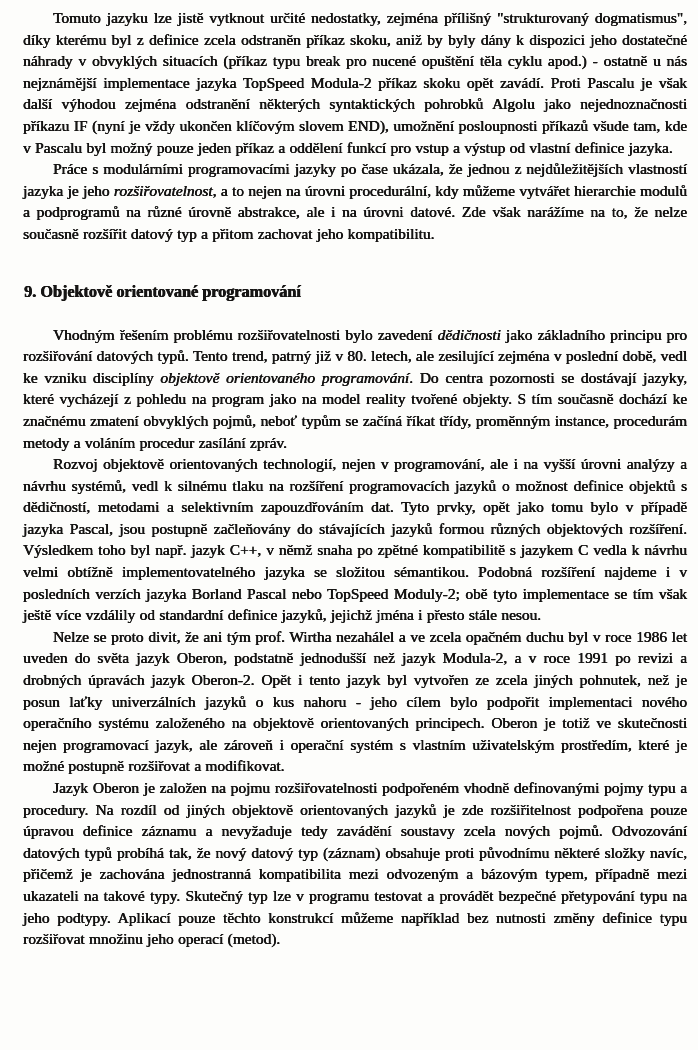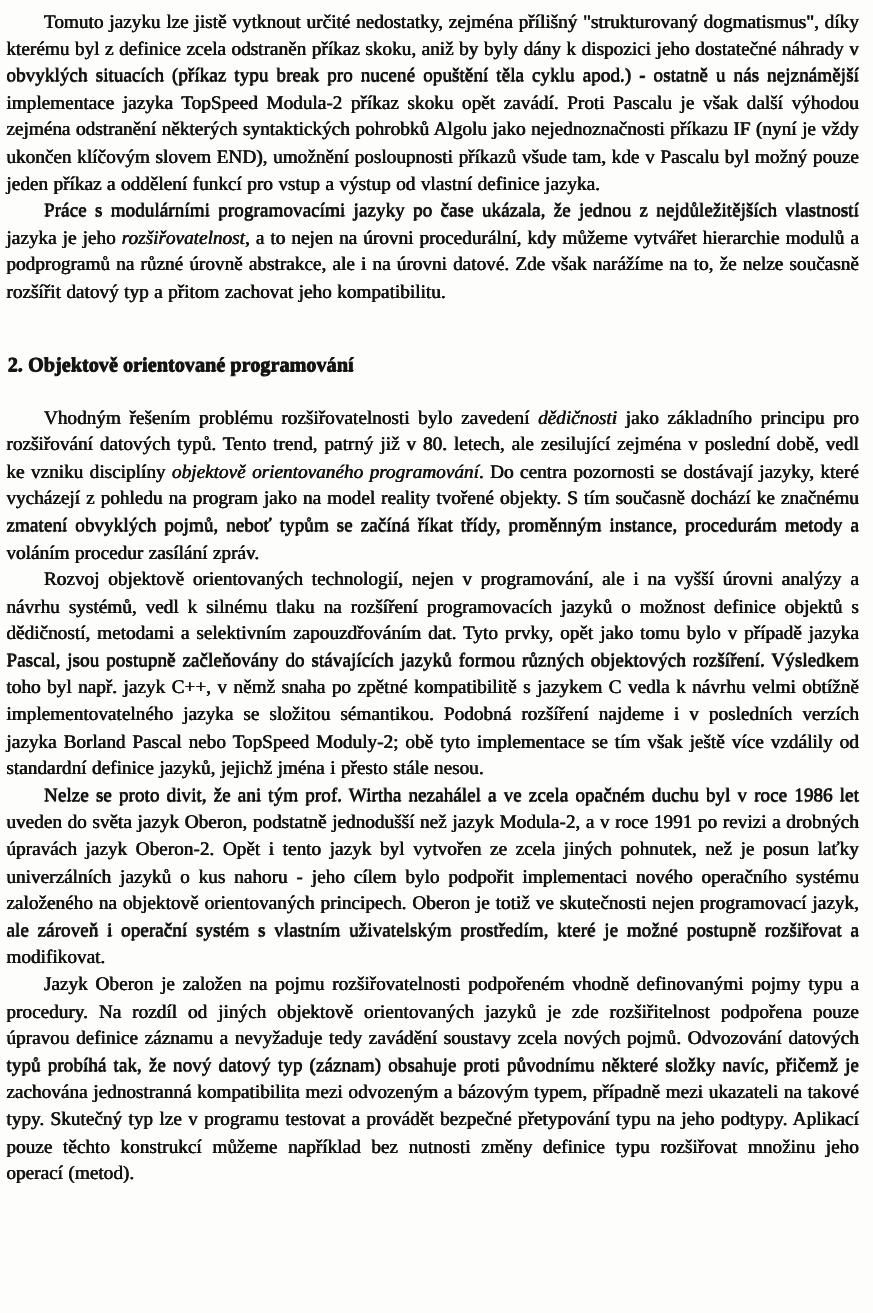--- a/index.html
+++ b/index.html
@@ -7,21 +7,21 @@
     padding: 0;
     width: 698px;
     height: 1050px;
     overflow: hidden;
     background: #fdfdfb;
   }
   .page {
     box-sizing: border-box;
     width: 698px;
     height: 1050px;
-    padding: 7px 11px 0 5px;
+    padding: 7px 11px 0 23px;
     background: #fdfdfb;
     font-family: "Liberation Serif", "DejaVu Serif", serif;
     color: #161514;
     
     text-shadow: 0.45px 0 0 currentColor, 0 0.2px 0 currentColor;
   }
   .page p {
     margin: 0;
     font-size: 15.4px;
     line-height: 21.6px;
@@ -38,18 +38,18 @@
   }
   .page em {
   }
 </style>
 </head>
 <body>
 
 <main class="page" style="background: rgb(253, 253, 251); color: rgb(22, 21, 20);">
     <p><span>Tomuto jazyku lze jistě vytknout určité nedostatky, zejména přílišný "strukturovaný dogmatismus", díky kterému byl z definice zcela odstraněn příkaz skoku, aniž by byly dány k dispozici jeho dostatečné náhrady v obvyklých situacích (příkaz typu break pro nucené opuštění těla cyklu apod.) - ostatně u nás nejznámější implementace jazyka TopSpeed Modula-2 příkaz skoku opět zavádí. Proti Pascalu je však další výhodou zejména odstranění některých syntaktických pohrobků Algolu jako nejednoznačnosti příkazu IF (nyní je vždy ukončen klíčovým slovem END), umožnění posloupnosti příkazů všude tam, kde v Pascalu byl možný pouze jeden příkaz a oddělení funkcí pro vstup a výstup od vlastní definice jazyka.</span></p>
     <p><span>Práce s modulárními programovacími jazyky po čase ukázala, že jednou z nejdůležitějších vlastností jazyka je jeho </span><em>rozšiřovatelnost</em><span>, a to nejen na úrovni procedurální,  kdy můžeme vytvářet hierarchie modulů a podprogramů na různé úrovně abstrakce, ale i na úrovni datové. Zde však narážíme na to, že nelze současně rozšířit datový typ a přitom zachovat jeho kompatibilitu.</span></p>
-    <h2><span>2. Objektově orientované programování</span></h2>
+    <h2><span>9. Objektově orientované programování</span></h2>
     <p><span>Vhodným řešením problému rozšiřovatelnosti bylo zavedení </span><em>dědičnosti</em><span> jako základního principu pro rozšiřování datových typů. Tento trend, patrný již v 80. letech, ale zesilující zejména v poslední době, vedl ke vzniku  disciplíny </span><em>objektově orientovaného programování</em><span>. Do centra pozornosti se dostávají jazyky, které vycházejí z pohledu na program jako na model reality tvořené objekty. S tím současně dochází ke značnému zmatení obvyklých pojmů, neboť typům se začíná říkat třídy, proměnným instance, procedurám metody a voláním procedur zasílání zpráv.</span></p>
     <p><span>Rozvoj objektově orientovaných technologií, nejen v programování, ale i na vyšší úrovni analýzy a návrhu systémů, vedl k silnému tlaku na rozšíření programovacích  jazyků o možnost definice objektů s dědičností, metodami a selektivním zapouzdřováním dat. Tyto prvky, opět jako tomu bylo v případě jazyka Pascal, jsou postupně začleňovány do stávajících jazyků formou různých objektových rozšíření. Výsledkem toho byl např. jazyk C++, v němž snaha po zpětné kompatibilitě s jazykem C vedla k návrhu velmi obtížně implementovatelného jazyka se složitou sémantikou. Podobná rozšíření najdeme i v posledních verzích jazyka Borland Pascal nebo TopSpeed Moduly-2; obě tyto implementace se tím však ještě více vzdálily od standardní definice jazyků,  jejichž jména i přesto stále nesou.</span></p>
     <p><span>Nelze se proto divit, že ani tým prof. Wirtha nezahálel a ve zcela opačném duchu byl v roce 1986 let uveden do světa jazyk Oberon, podstatně jednodušší než jazyk Modula-2, a v roce 1991 po revizi a drobných úpravách jazyk Oberon-2. Opět i tento jazyk byl vytvořen ze zcela jiných pohnutek, než je posun laťky univerzálních jazyků o kus nahoru - jeho cílem bylo podpořit implementaci nového operačního systému založeného na objektově orientovaných principech. Oberon je totiž ve skutečnosti nejen programovací jazyk, ale zároveň i operační systém s vlastním uživatelským prostředím, které je možné postupně rozšiřovat a modifikovat.</span></p>
     <p><span>Jazyk Oberon je založen na pojmu rozšiřovatelnosti podpořeném vhodně definovanými pojmy typu a procedury. Na  rozdíl od jiných objektově orientovaných jazyků je zde rozšiřitelnost podpořena pouze úpravou definice záznamu a nevyžaduje tedy zavádění soustavy zcela nových pojmů. Odvozování datových typů probíhá tak, že nový datový typ (záznam) obsahuje proti původnímu některé složky navíc, přičemž je zachována jednostranná kompatibilita mezi odvozeným a bázovým typem, případně mezi ukazateli na takové typy. Skutečný typ lze v programu testovat a provádět bezpečné přetypování typu na jeho podtypy. Aplikací pouze těchto konstrukcí můžeme například bez nutnosti změny definice typu rozšiřovat množinu jeho operací (metod).</span></p>
   </main>
 
 </body></html>

